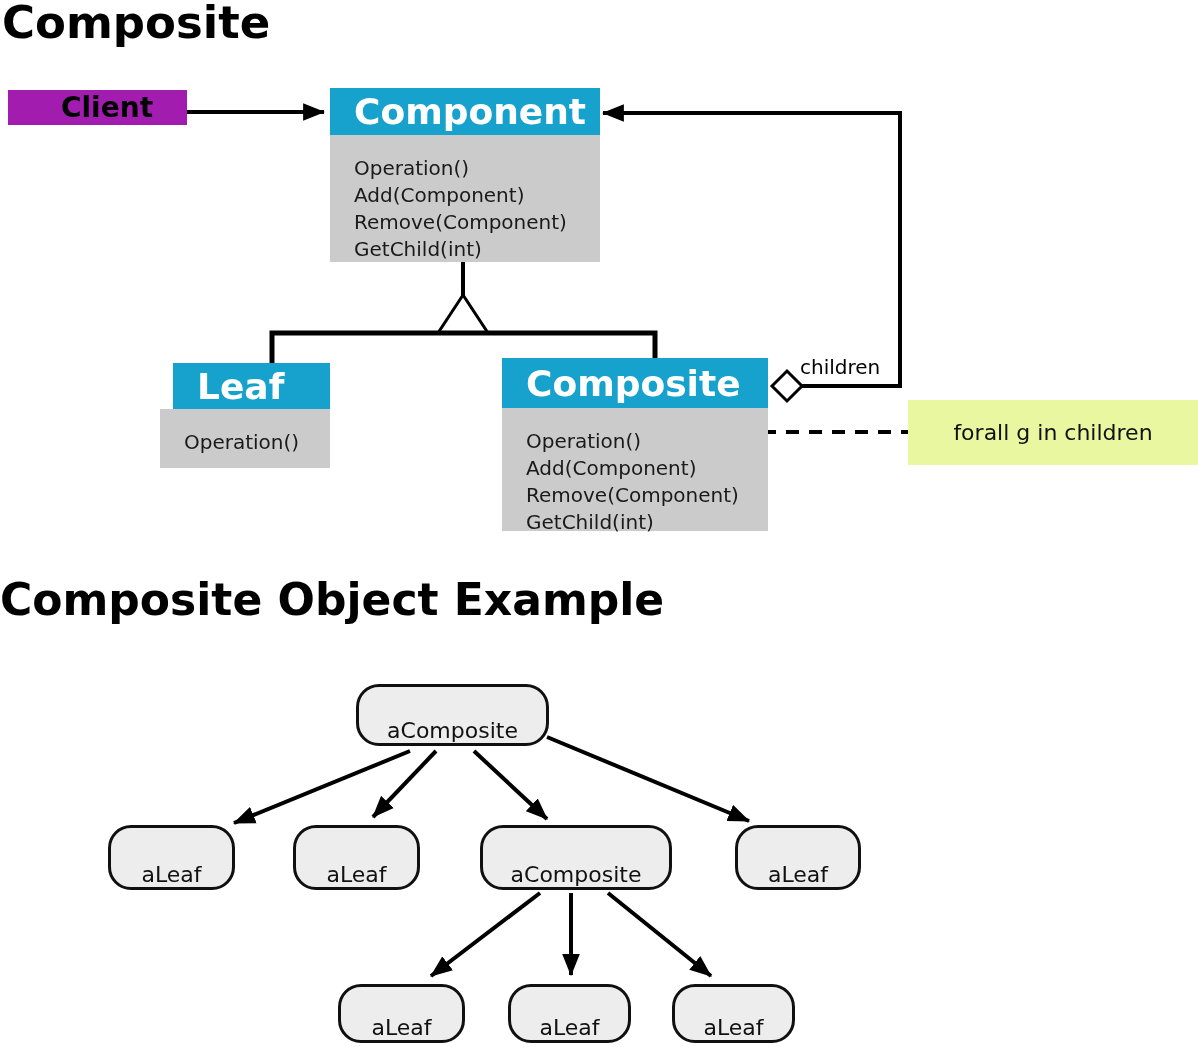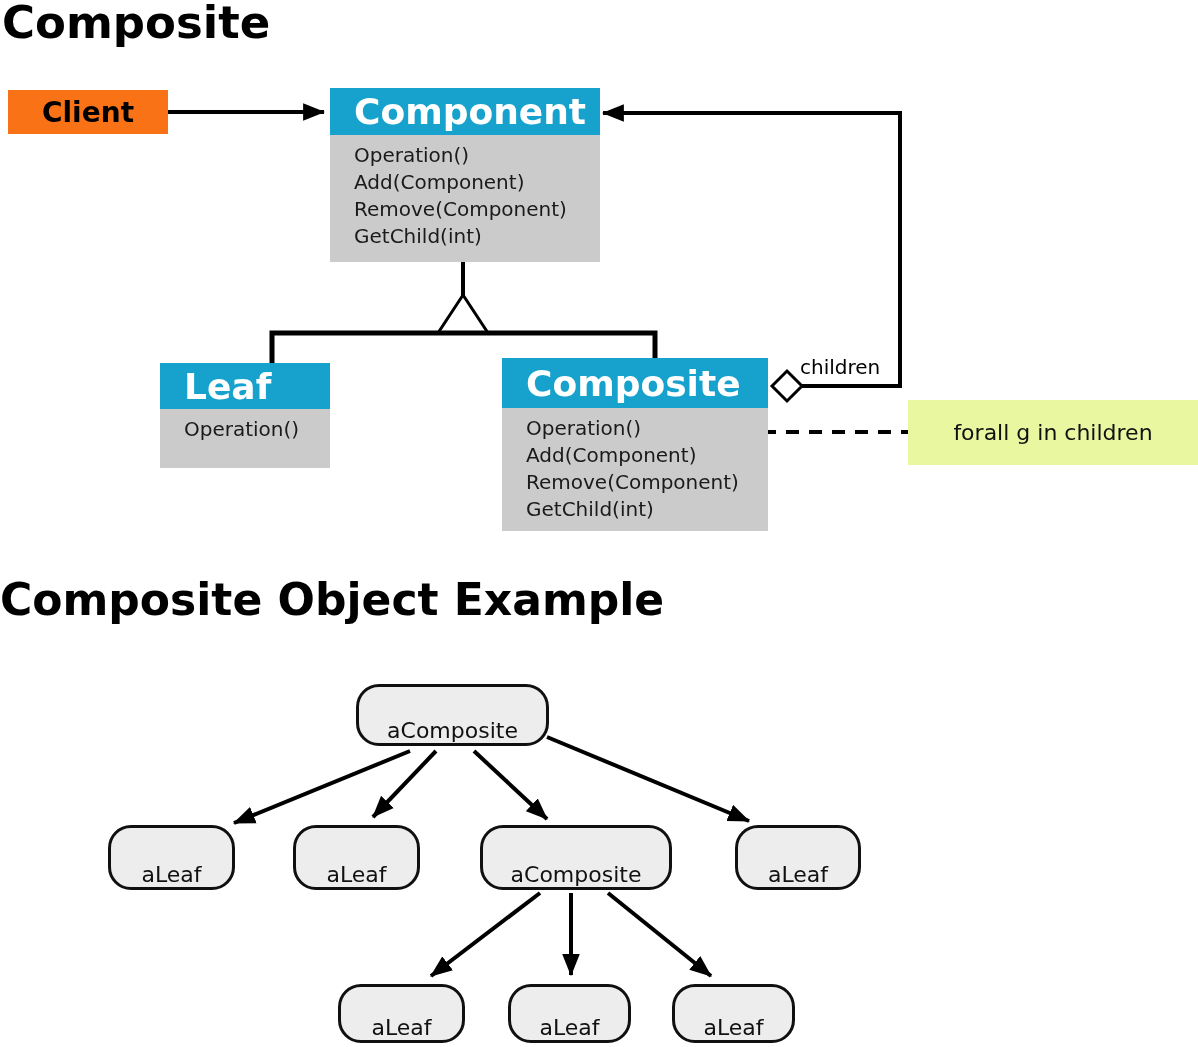--- a/index.html
+++ b/index.html
@@ -11,21 +11,21 @@
   #wires{position:absolute;left:0;top:0;width:1198px;height:1047px;z-index:0;}
   .abs{position:absolute;}
   .h1{font-weight:bold;font-size:45px;letter-spacing:0px;color:#000;}
   .classbox{position:absolute;z-index:2;}
   .classbox .hdr{
     font-weight:bold;font-size:36px;color:#ffffff;
     display:flex;align-items:center;padding-left:24px;box-sizing:border-box;
   }
   .classbox .body{
     font-size:20px;color:#1a1a1a;box-sizing:border-box;
-    padding:7px 0 0 24px;line-height:27px;
+    padding:20px 0 0 24px;line-height:27px;
   }
   .clientbox{
     position:absolute;z-index:2;display:flex;align-items:center;justify-content:center;
     font-weight:bold;font-size:28px;color:#000;
   }
   .note{
     position:absolute;z-index:2;font-size:22px;line-height:30px;text-align:center;
     display:flex;flex-direction:column;justify-content:center;color:#111;
   }
   .lbl-children{position:absolute;z-index:2;font-size:20px;color:#000;}
@@ -67,38 +67,38 @@
     <path d="M474,751 L547,819" stroke="#000" stroke-width="4" fill="none" marker-end="url(#arr)"></path>
     <path d="M547,737 L749,821" stroke="#000" stroke-width="4" fill="none" marker-end="url(#arr)"></path>
 
     <path d="M540,893 L431,976" stroke="#000" stroke-width="4" fill="none" marker-end="url(#arr)"></path>
     <path d="M571,893 L571,975" stroke="#000" stroke-width="4" fill="none" marker-end="url(#arr)"></path>
     <path d="M608,893 L711,976" stroke="#000" stroke-width="4" fill="none" marker-end="url(#arr)"></path>
   </svg>
 
   <div class="abs h1" style="left:2px;top:-4px;">Composite</div>
 
-  <div class="clientbox" style="left: 8px; top: 90px; width: 160px; height: 44px; background-color: #f97316;">
+  <div class="clientbox" style="left: 8px; top: 90px; width: 160px; height: 35px; background-color: #a21caf; padding-left: 19px;">
     <span>Client</span>
   </div>
 
   <div class="classbox" style="left:330px;top:88px;width:270px;">
     <div class="hdr" style="height: 47px; background-color: rgb(22, 162, 204);">
       <span>Component</span>
     </div>
     <div class="body" style="height: 127px; background-color: rgb(203, 203, 203);">
       <div>Operation()</div>
       <div>Add(Component)</div>
       <div>Remove(Component)</div>
       <div>GetChild(int)</div>
     </div>
   </div>
 
   <div class="classbox" style="left:160px;top:363px;width:170px;">
-    <div class="hdr" style="height: 46px; background-color: rgb(22, 162, 204);">
+    <div class="hdr" style="height: 46px; background-color: rgb(22, 162, 204); margin-left: 13px;">
       <span>Leaf</span>
     </div>
     <div class="body" style="height: 59px; background-color: rgb(203, 203, 203);">
       <div>Operation()</div>
     </div>
   </div>
 
   <div class="classbox" style="left:502px;top:358px;width:266px;">
     <div class="hdr" style="height: 50px; background-color: rgb(22, 162, 204);">
       <span>Composite</span>

